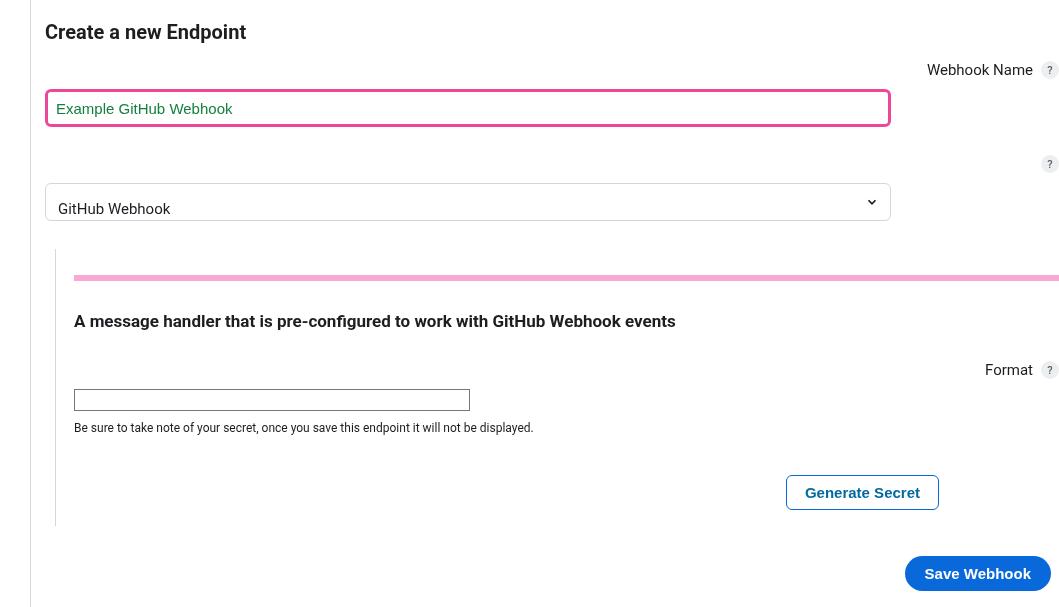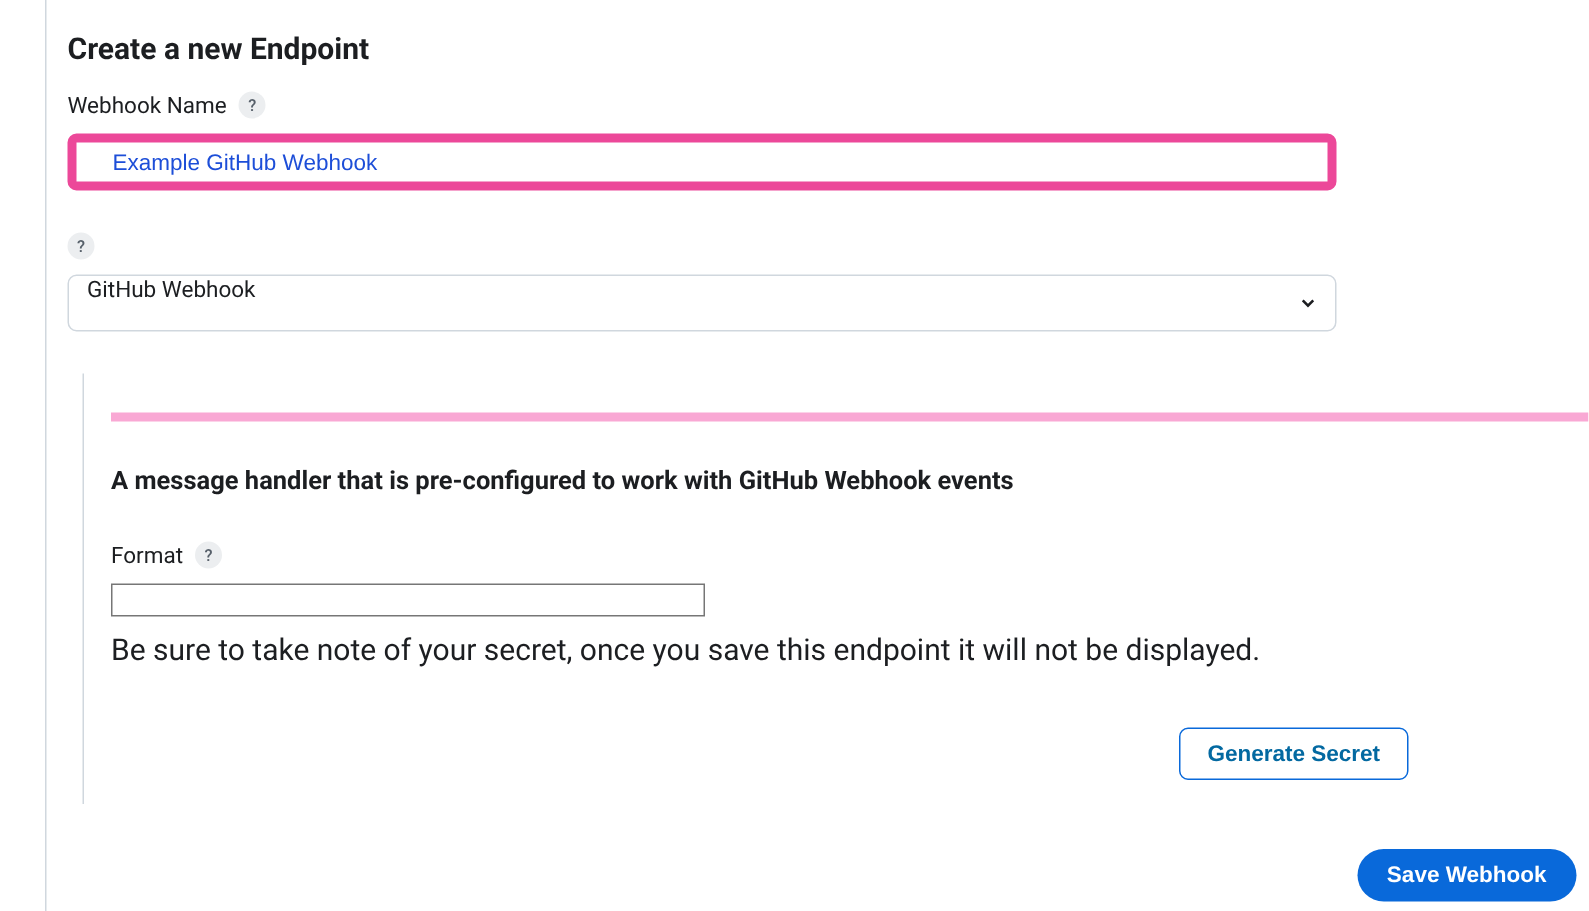--- a/index.html
+++ b/index.html
@@ -25,20 +25,21 @@
       margin-bottom: 17px;
     }
     .form-group {
       margin-bottom: 28px;
     }
     .label-row {
       display: flex;
       align-items: center;
       gap: 8px;
       margin-bottom: 10px;
+      justify-content: flex-end;
     }
     .field-label {
       font-size: 15px;
       font-weight: 400;
       color: #1c1e21;
     }
     .help-icon {
       display: inline-flex;
       align-items: center;
       justify-content: center;
@@ -48,36 +49,36 @@
       background: #eceef0;
       color: #57606a;
       font-size: 11px;
       font-weight: 500;
       cursor: help;
     }
     .text-input {
       width: 100%;
       max-width: 846px;
       height: 38px;
-      padding: 8px 24px;
-      font-size: 15px;
-      border: 6px solid #ec4899;
+      padding: 8px 8px;
+      font-size: 15px;
+      border: 3px solid #ec4899;
       border-radius: 6px;
       outline: none;
-      color: #1d4ed8;
+      color: #15803d;
     }
     .select-wrapper {
       position: relative;
       width: 100%;
       max-width: 846px;
     }
     .select-input {
       width: 100%;
       height: 38px;
-      padding: 0 36px 8px 12px;
+      padding: 16px 36px 8px 12px;
       font-size: 15px;
       border: 1px solid #d0d7de;
       border-radius: 6px;
       outline: none;
       color: #1c1e21;
       background: #fff;
       appearance: none;
       -webkit-appearance: none;
       cursor: pointer;
     }
@@ -111,21 +112,21 @@
       width: 396px;
       height: 22px;
       padding: 2px 6px;
       font-size: 14px;
       border: 1px solid #767676;
       outline: none;
       margin-bottom: 10px;
       display: block;
     }
     .secret-note {
-      font-size: 20px;
+      font-size: 12px;
       color: #1c1e21;
       font-weight: 400;
     }
     .handler-actions {
       display: flex;
       justify-content: flex-end;
       margin-top: 40px;
       padding-right: 120px;
     }
     .btn-secondary {

